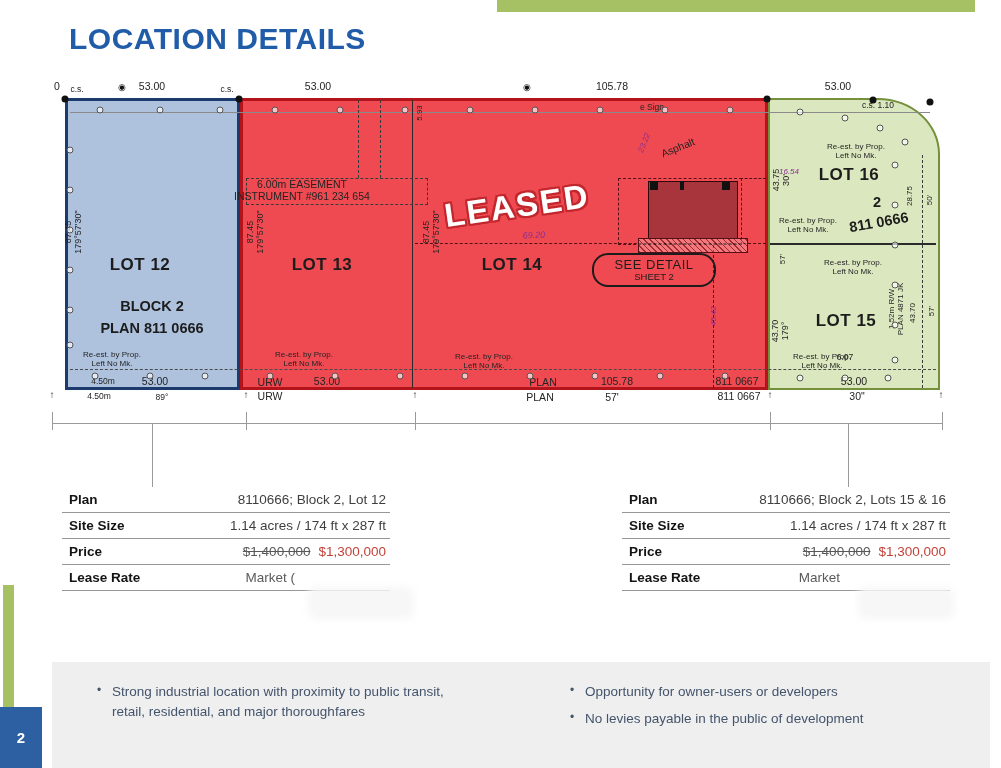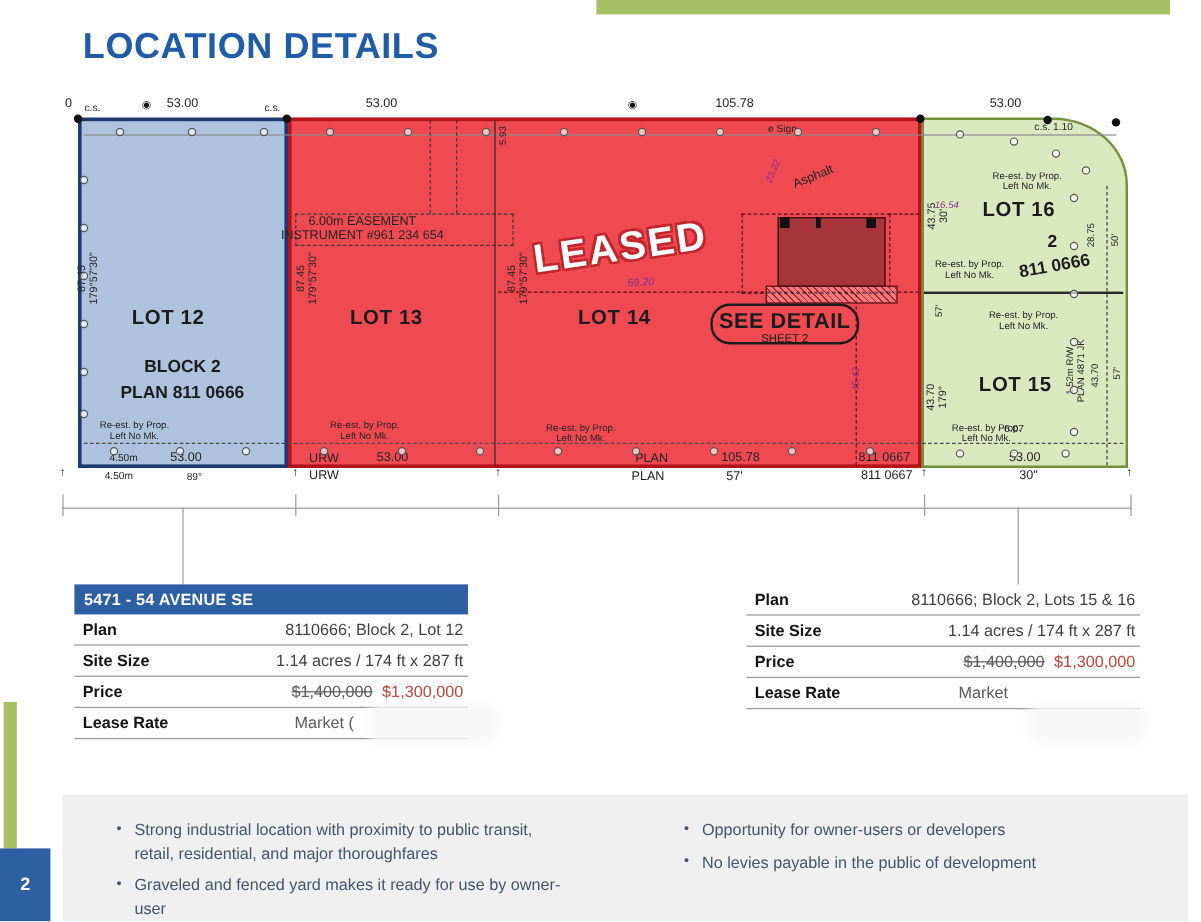--- a/index.html
+++ b/index.html
@@ -40,21 +40,21 @@
        background:rgba(255,255,255,.65);transform:translate(-50%,-50%);}
   .bdot{position:absolute;width:7px;height:7px;background:#111;border-radius:50%;
         transform:translate(-50%,-50%);}
 
   .leased{position:absolute;left:517px;top:206px;transform:translate(-50%,-50%) rotate(-8deg);
           font-size:33px;font-weight:bold;color:#fff;letter-spacing:2px;
           text-shadow:-2px -2px 0 #c2272d,2px -2px 0 #c2272d,-2px 2px 0 #c2272d,2px 2px 0 #c2272d,
                       0 -2px 0 #c2272d,0 2px 0 #c2272d,-2px 0 0 #c2272d,2px 0 0 #c2272d;}
   .see-detail{position:absolute;left:592px;top:253px;width:120px;height:30px;border:2px solid #1c1c1c;
               border-radius:16px;text-align:center;color:#1c1c1c;}
-  .see-detail .sd1{font-size:18px;font-weight:bold;margin-top:2px;letter-spacing:.5px;text-align:center;}
+  .see-detail .sd1{font-size:13px;font-weight:normal;margin-top:2px;letter-spacing:.5px;text-align:center;}
   .see-detail .sd2{font-size:9.5px;margin-top:-1px;}
 
   .building-outer{position:absolute;left:618px;top:178px;width:122px;height:65px;
                   border:1.5px dashed #551015;}
   .building{position:absolute;left:648px;top:181px;width:88px;height:56px;background:#a8353b;
             border:1px solid #30080b;}
   .bsq{position:absolute;background:#111;}
   .hatch{position:absolute;left:638px;top:238px;width:108px;height:13px;border:1px solid #551015;
          background:repeating-linear-gradient(45deg,rgba(60,10,12,.45) 0 1px,rgba(255,255,255,.25) 1px 4px);}
 
@@ -254,21 +254,20 @@
   <div class="ln" style="left:52px;top:423px;width:891px;height:1px;background:#9a9a9a;"></div>
   <div class="ln" style="left:52px;top:412px;width:1px;height:18px;background:#9a9a9a;"></div>
   <div class="ln" style="left:246px;top:412px;width:1px;height:18px;background:#9a9a9a;"></div>
   <div class="ln" style="left:415px;top:412px;width:1px;height:18px;background:#9a9a9a;"></div>
   <div class="ln" style="left:770px;top:412px;width:1px;height:18px;background:#9a9a9a;"></div>
   <div class="ln" style="left:942px;top:412px;width:1px;height:18px;background:#9a9a9a;"></div>
   <div class="ln" style="left:152px;top:423px;width:1px;height:64px;background:#9a9a9a;"></div>
   <div class="ln" style="left:848px;top:423px;width:1px;height:64px;background:#9a9a9a;"></div>
 
   <div class="prop-table" style="left:62px;">
-    <div class="pt-header hdr-blue">5471 - 54 AVENUE SE</div>
     <div class="pt-row">
       <span class="pt-label">Plan</span>
       <span class="pt-value">8110666; Block 2, Lot 12</span>
     </div>
     <div class="pt-row">
       <span class="pt-label">Site Size</span>
       <span class="pt-value">1.14 acres / 174 ft x 287 ft</span>
     </div>
     <div class="pt-row">
       <span class="pt-label">Price</span>
@@ -298,21 +297,20 @@
       <span class="pt-value lease-val" style="right:110px;">Market</span>
     </div>
   </div>
 
   <div class="blur-box" style="left:312px;top:591px;width:98px;"></div>
   <div class="blur-box" style="left:862px;top:591px;width:88px;"></div>
 
   <div class="footer-panel"></div>
   <ul class="hl-list list-left">
     <li>Strong industrial location with proximity to public transit, retail, residential, and major thoroughfares</li>
-    <li>Graveled and fenced yard makes it ready for use by owner-user</li>
   </ul>
   <ul class="hl-list list-right">
     <li>Opportunity for owner-users or developers</li>
     <li>No levies payable in the public of development</li>
   </ul>
 
   <div class="side-bar"></div>
   <div class="page-square">
     <span>2</span>
   </div>

